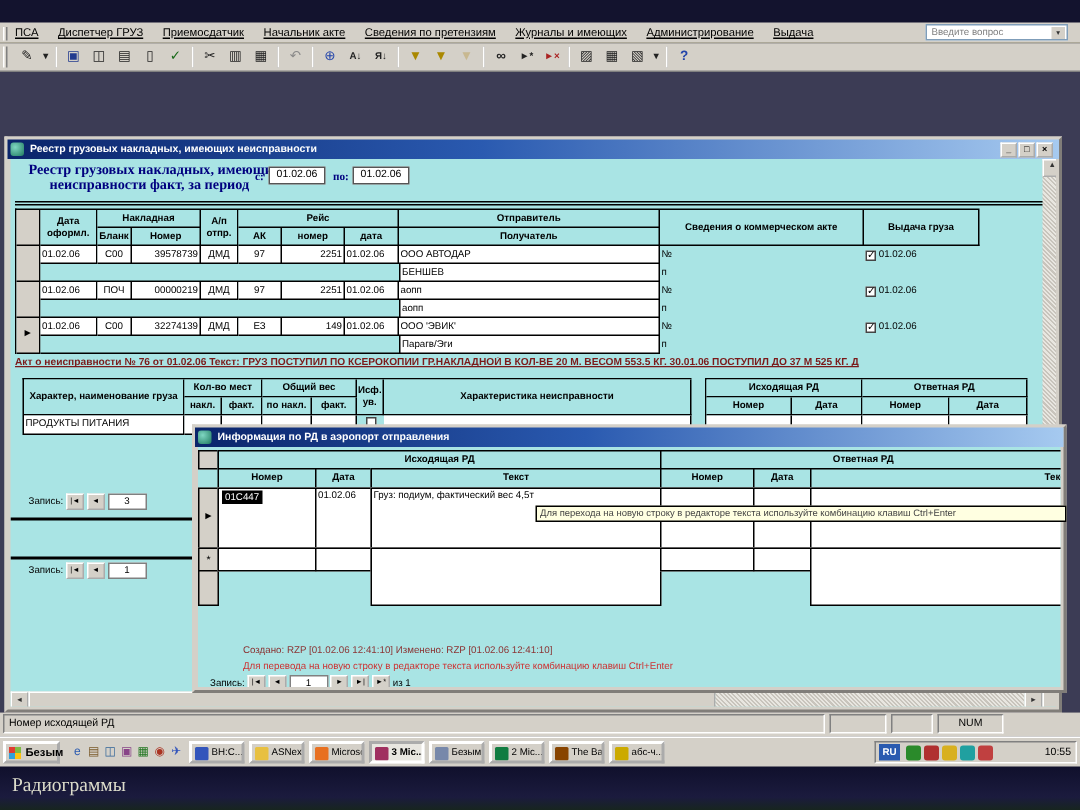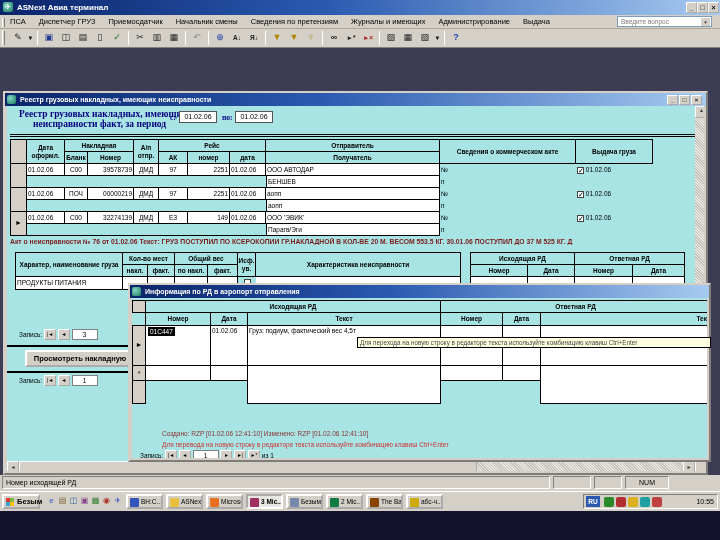--- a/index.html
+++ b/index.html
@@ -12,21 +12,21 @@
     background:linear-gradient(90deg,#0a246a,#2a5ab0 45%,#a6caf0); color:#fff;
     font-size:8px; font-weight:bold; line-height:15px; }
   .titlebar .ttxt { position:absolute; left:17px; top:0; }
   .appicon { position:absolute; left:3px; top:2px; width:10px; height:10px;
     background:radial-gradient(circle at 35% 35%, #7fd6c2, #1f7a5f); border-radius:2px;
     color:#fff; font-size:7px; line-height:10px; text-align:center; }
   .capbtn { position:absolute; top:2px; width:11px; height:11px; background:#d4d0c8;
     border:1px outset #fff; font-size:7px; line-height:9px; text-align:center; color:#000; font-weight:bold; }
   .menubar { left:0; top:15px; width:720px; height:14px; background:#d4d0c8; border-bottom:1px solid #aca899;
     display:flex; align-items:center; gap:13px; padding-left:10px; font-size:7.5px; color:#000; }
-  .menubar .mi { white-space:nowrap; }
+  .menubar .mi { white-space:nowrap;text-decoration:underline; }
   .grip { position:absolute; left:2px; width:3px; border-left:1px solid #fff; border-right:1px solid #808080; }
   .qbox { position:absolute; right:8px; top:1px; width:95px; height:11px; background:#fff;
     border:1px solid #7f9db9; font-size:6.5px; color:#808080; line-height:10px; padding-left:3px; }
   .qbox .dd { position:absolute; right:1px; top:1px; width:9px; height:8px; background:#d4d0c8;
     font-size:5px; text-align:center; line-height:8px; color:#333; }
   .toolbar { left:0; top:29px; width:720px; height:19px; background:#d4d0c8; border-bottom:1px solid #808080;
     display:flex; align-items:center; gap:1px; padding-left:10px; }
   .ico { width:16px; height:16px; font-size:9px; line-height:15px; text-align:center; color:#222; }
   .ico.sm { font-size:6.5px; font-weight:bold; }
   .tsep { width:1px; height:14px; background:#808080; border-right:1px solid #fff; margin:0 2px; }
@@ -119,34 +119,27 @@
   .slide { left:0; top:511px; width:720px; height:29px;
     background:linear-gradient(180deg,#10102c,#1b1b3e 70%,#17251f); }
   .caption { position:absolute; left:8px; top:4px; font-family:"Liberation Serif", serif;
     font-size:13px; color:#dcdccb; }
 </style>
 </head>
 <body>
 
 <div class="screen">
 
-  <div class="abs titlebar">
-    <span class="appicon">✈</span>
-    <span class="ttxt">ASNext Авиа терминал</span>
-    <span class="capbtn" style="left:686px">_</span>
-    <span class="capbtn" style="left:697px">□</span>
-    <span class="capbtn" style="left:708px">×</span>
-  </div>
 
   <div class="abs menubar">
     <span class="grip" style="top:3px;height:9px"></span>
     <span class="mi">ПСА</span>
     <span class="mi">Диспетчер ГРУЗ</span>
     <span class="mi">Приемосдатчик</span>
-    <span class="mi">Начальник смены</span>
+    <span class="mi">Начальник акте</span>
     <span class="mi">Сведения по претензиям</span>
     <span class="mi">Журналы и имеющих</span>
     <span class="mi">Администрирование</span>
     <span class="mi">Выдача</span>
     <span class="qbox">
       <span>Введите вопрос</span>
       <span class="dd">▾</span>
     </span>
   </div>
 
@@ -323,21 +316,20 @@
         <div class="w" style="grid-area:3/4/4/5"></div>
       </div>
 
       <div class="nav" style="left:12px;top:223px">
         <span class="nl">Запись:</span>
         <span class="nb">|◄</span>
         <span class="nb">◄</span>
         <span class="nv">3</span>
       </div>
       <div class="sep2" style="left:0;top:239px;width:125px"></div>
-      <button class="btn3d" style="left:18px;top:244px;width:110px;height:17px;line-height:13px">Просмотреть накладную</button>
       <div class="sep2" style="left:0;top:265px;width:125px"></div>
       <div class="nav" style="left:12px;top:269px">
         <span class="nl">Запись:</span>
         <span class="nb">|◄</span>
         <span class="nb">◄</span>
         <span class="nv">1</span>
       </div>
 
       <div class="sbtn" style="left:688px;top:0;width:13px;height:12px">▲</div>
       <div class="strack" style="left:688px;top:12px;width:13px;height:330px"></div>
@@ -457,14 +449,17 @@
       <span class="lang">RU</span>
       <span class="tico" style="left:20px;background:#2a8a2a"></span>
       <span class="tico" style="left:32px;background:#b03030"></span>
       <span class="tico" style="left:44px;background:#d8b020"></span>
       <span class="tico" style="left:56px;background:#20a0a0"></span>
       <span class="tico" style="left:68px;background:#c04040"></span>
       <span class="clock">10:55</span>
     </span>
   </div>
 
+  <div class="abs slide">
+    <div class="caption">Радиограммы</div>
+  </div>
 
 </div>
 
 </body></html>

